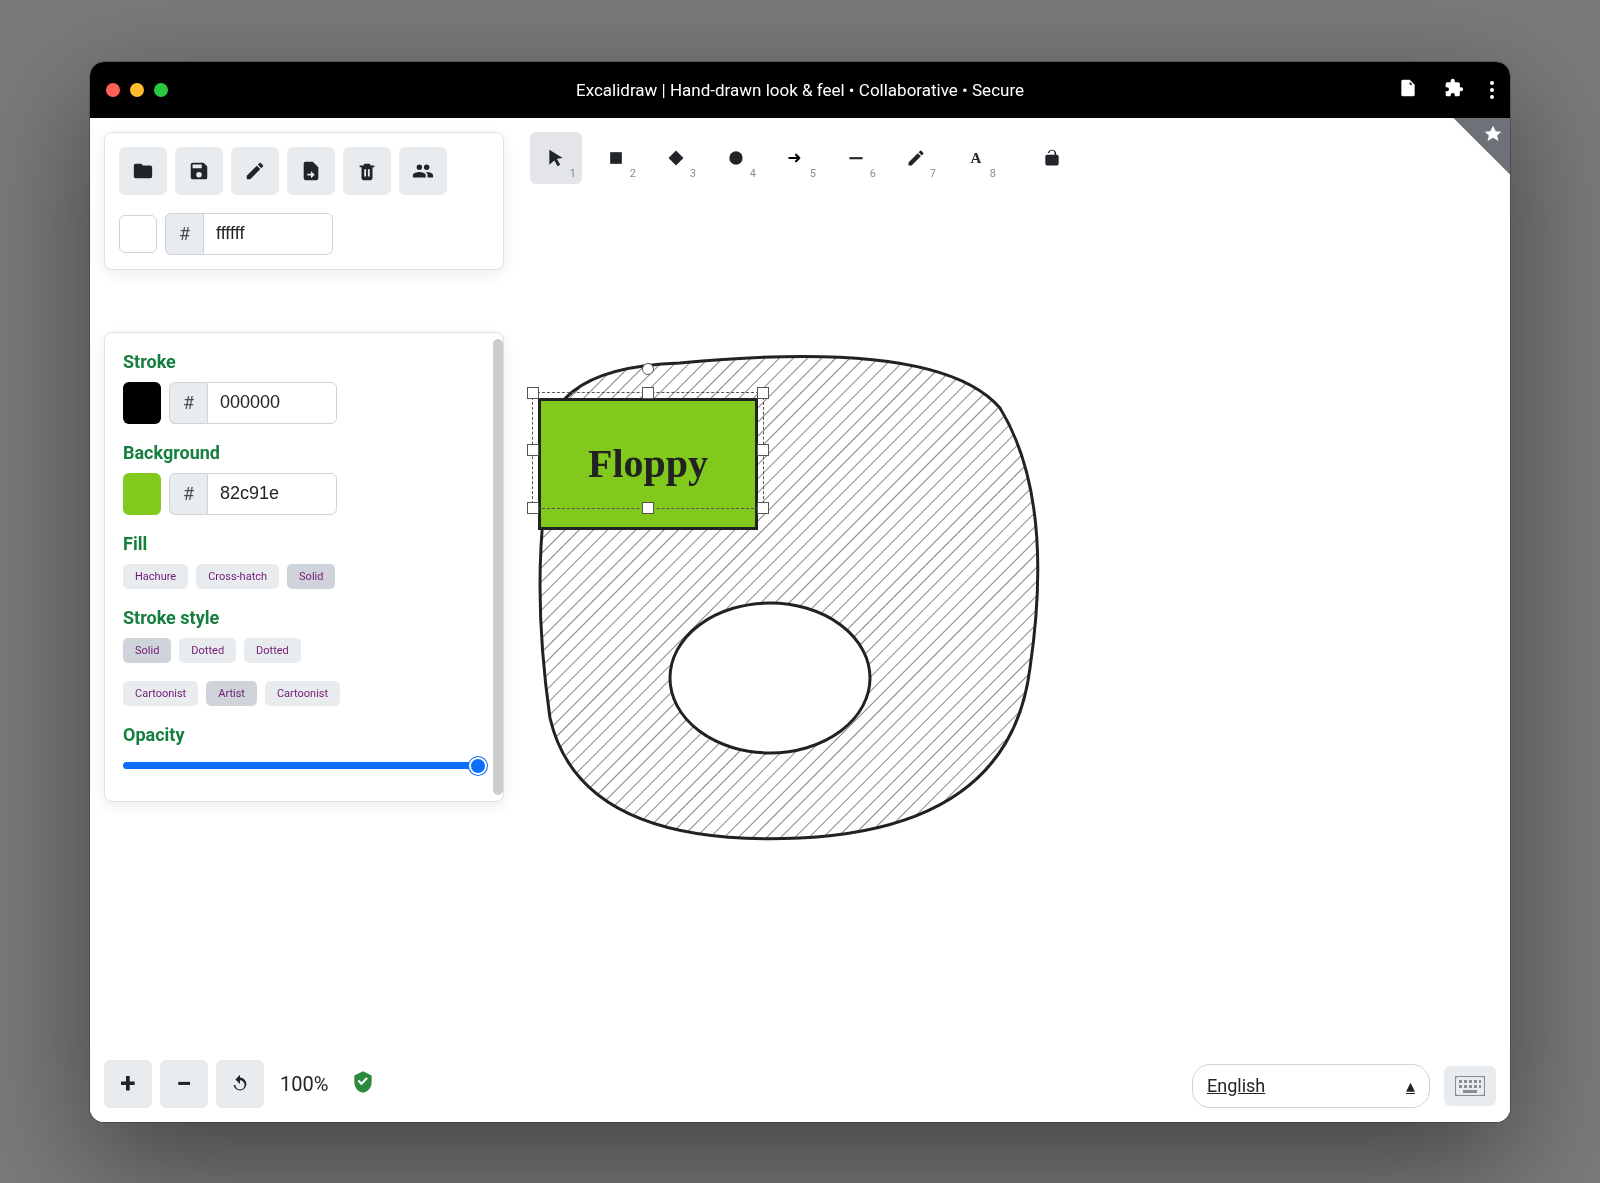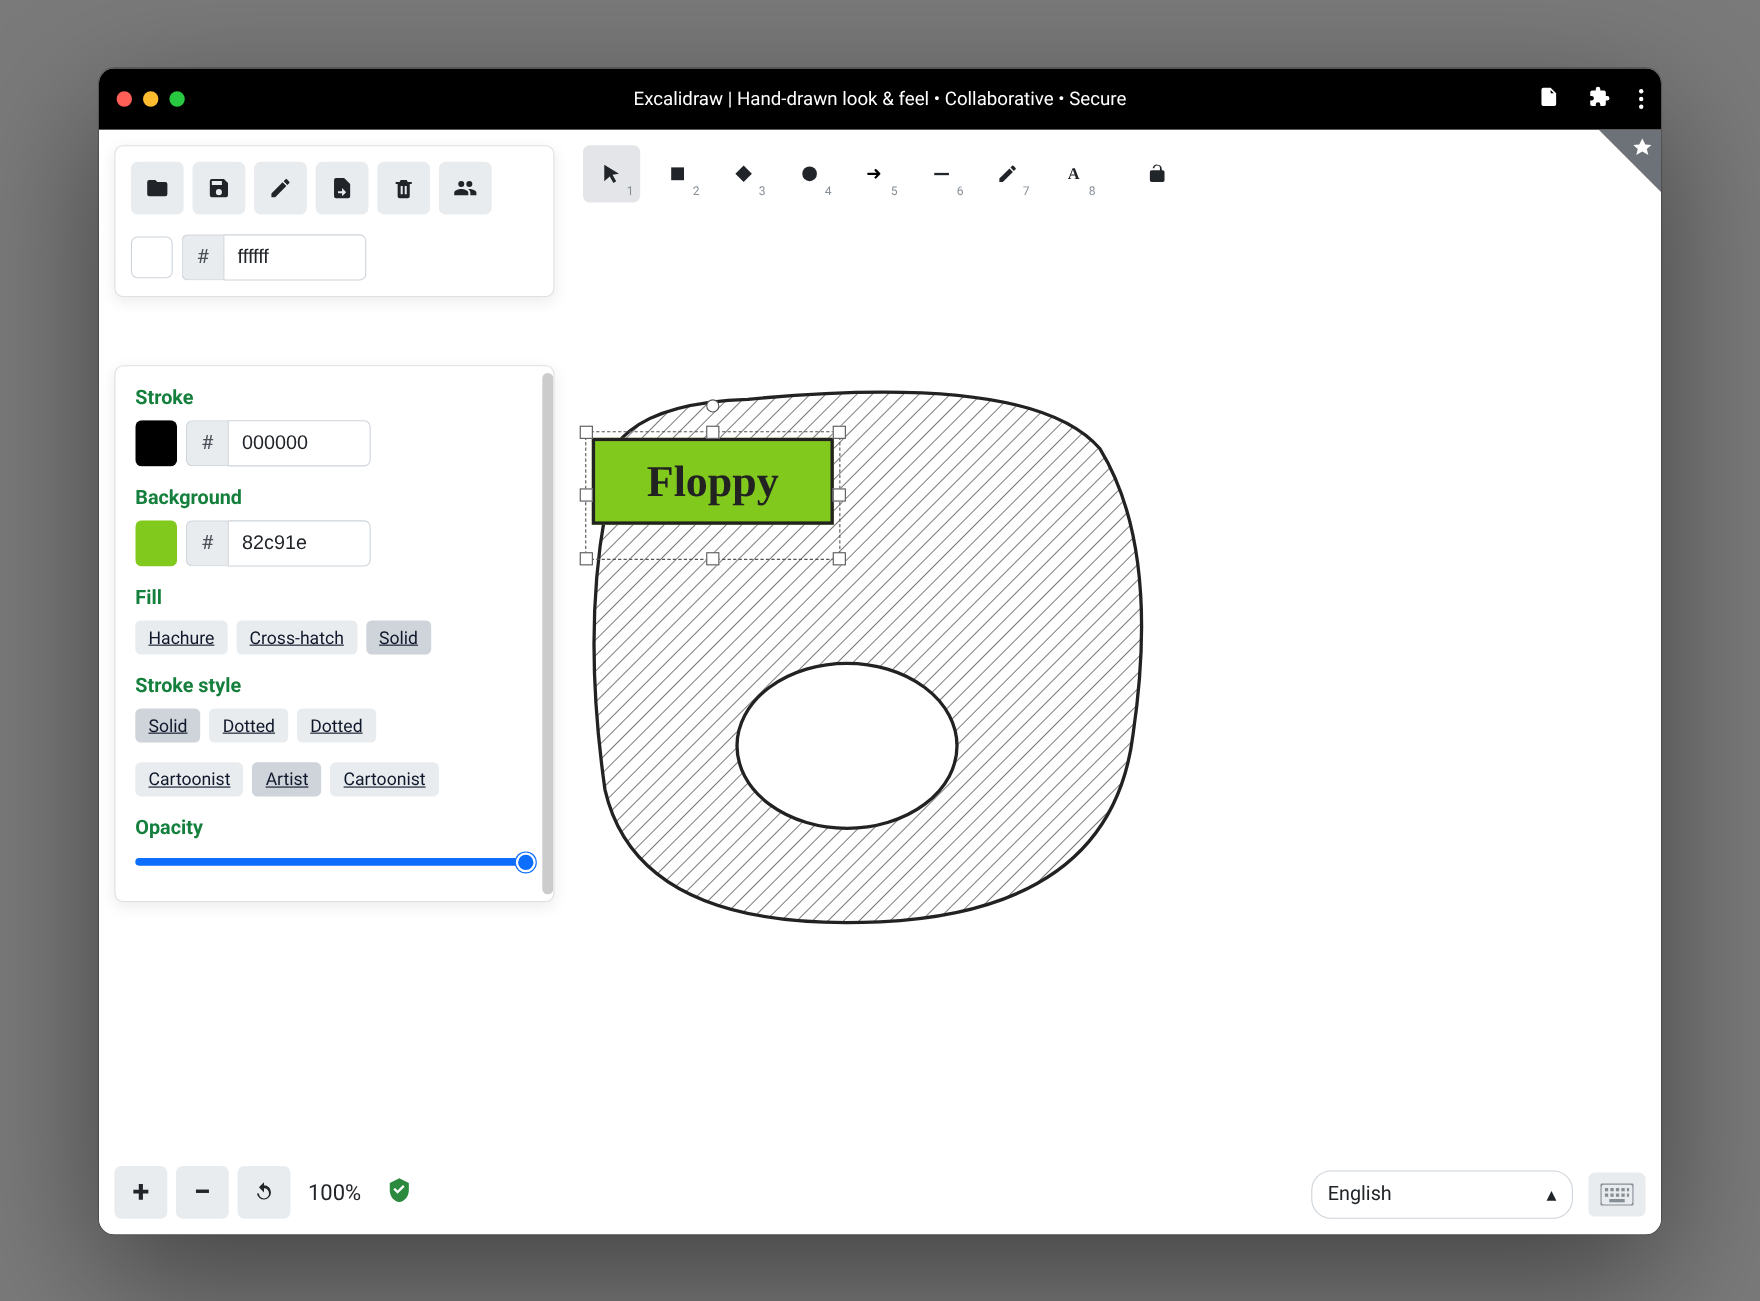--- a/index.html
+++ b/index.html
@@ -57,21 +57,21 @@
 .props-panel::-webkit-scrollbar { width: 10px; }
 .props-scroll-track {
   position:absolute; right:0; top:6px; bottom:6px; width:10px; background:#ccc; border-radius:6px;
 }
 .prop-group { margin-bottom: 18px; }
 .prop-label { font-weight: 700; font-size: 18px; color: #15803d; margin-bottom: 10px; }
 .color-row { display: flex; align-items: center; }
 .color-swatch { width: 38px; height: 42px; border-radius: 6px; margin-right: 8px; border: 1px solid transparent; }
 .chip-row { display: flex; gap: 8px; flex-wrap: wrap; }
 .chip {
-  padding: 6px 12px; background: #e9ecef; border-radius: 5px; font-size: 16px; color: #0f172a; cursor: pointer; text-decoration: underline;
+  padding: 6px 12px; background: #e9ecef; border-radius: 5px; font-size: 11px; color: #701a75; cursor: pointer;
 }
 .chip.active { background: #ced4da; }
 .slider-wrap { position: relative; height: 22px; display:flex; align-items:center; margin-top:8px; }
 .slider-track { flex:1; height: 7px; background: #0d6efd; border-radius: 4px; position: relative; }
 .slider-thumb { position: absolute; right: -2px; top: 50%; transform: translateY(-50%); width: 18px; height: 18px; border-radius: 50%; background: #0d6efd; border: 2px solid #fff; box-shadow: 0 0 0 1px #0d6efd; }
 
 
 .tools-bar {
   position: absolute; top: 14px; left: 440px; display: flex; gap: 8px; align-items: center;
 }
@@ -107,36 +107,37 @@
 .shield { color:#2b8a3e; }
 .shield svg { width:26px; height:26px; fill:currentColor; }
 
 .bottom-right {
   position:absolute; bottom:14px; right:14px; display:flex; gap:14px; align-items:center;
 }
 .lang-select {
   height:44px; width:238px; border:1px solid #ced4da; border-radius:18px; background:#fff;
   padding: 0 14px; font-size:18px; color:#212529; display:flex; align-items:center; justify-content:space-between;
   cursor:pointer;
+  text-decoration:underline;
 }
 .kbd-btn {
   width:52px; height:40px; background:#e9ecef; border-radius:6px; display:flex; align-items:center; justify-content:center;
   cursor:pointer;
 }
 .kbd-btn svg { width:30px; height:20px; fill:#868e96; }
 
 
 .canvas {
   position:absolute; inset:0; pointer-events:none;
 }
 .floppy-shape {
   position:absolute; left:430px; top:230px; width:530px; height:500px;
 }
 .selected-rect {
-  position:absolute; left:448px; top:280px; width:220px; height:79px;
+  position:absolute; left:448px; top:280px; width:220px; height:132px;
   background:#82c91e; border:3px solid #222;
   display:flex; align-items:center; justify-content:center;
   font-family: "Comic Sans MS", cursive; font-size:40px; color:#222; font-weight:600;
 }
 .sel-outline {
   position:absolute; left:442px; top:274px; width:232px; height:117px;
   border:1px dashed #555;
 }
 .handle {
   position:absolute; width:12px; height:12px; background:#fff; border:1px solid #555;

